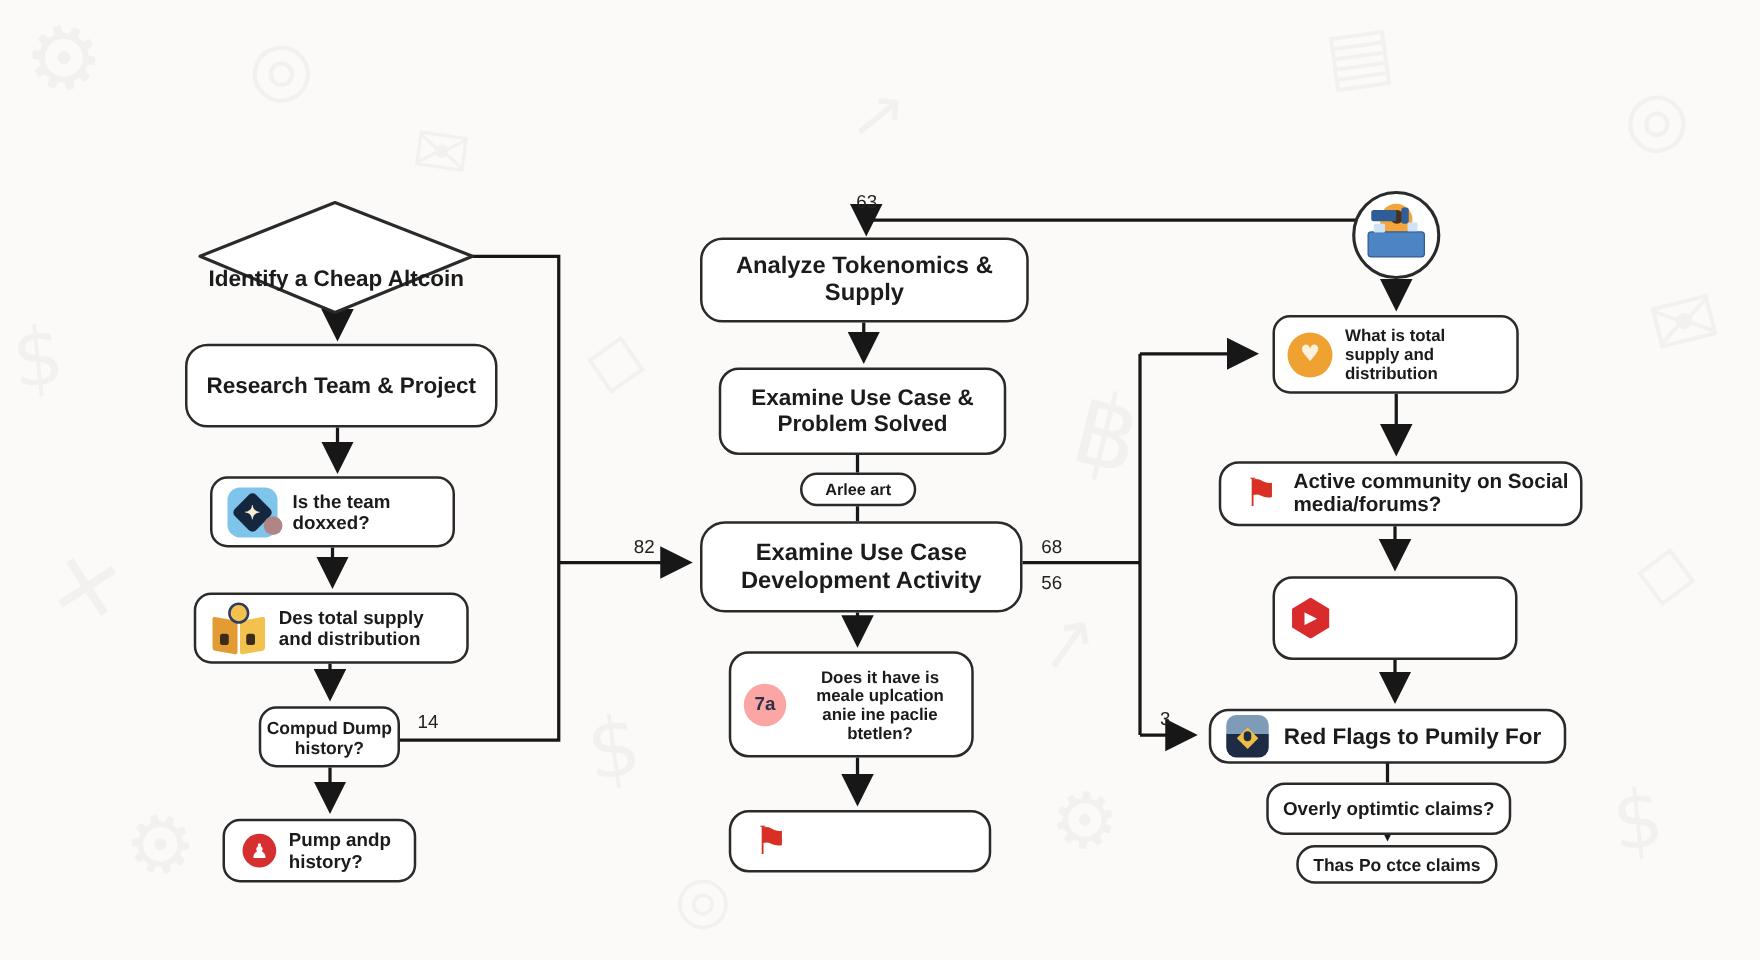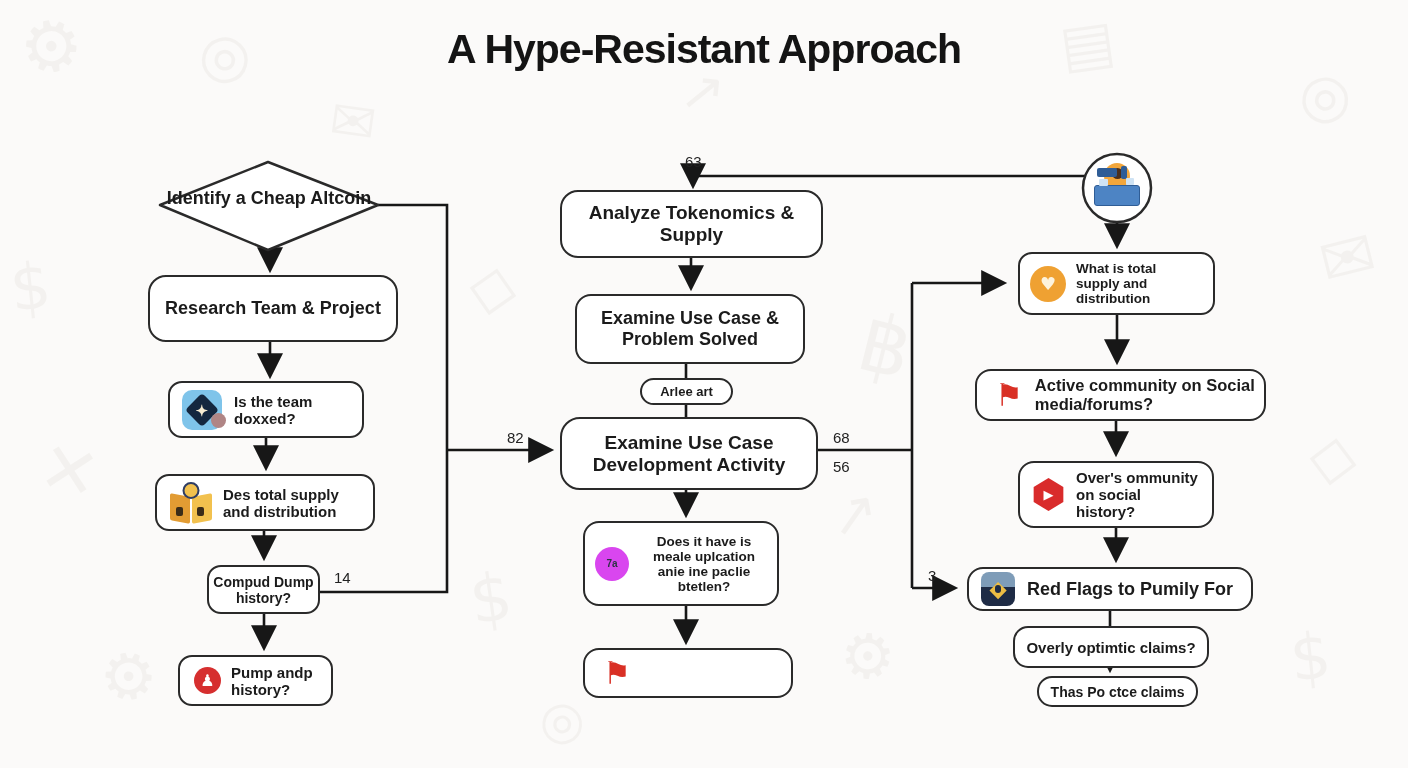--- a/index.html
+++ b/index.html
@@ -40,21 +40,21 @@
   .ic-book{width:44px;height:38px;}
   .ic-book .pg{position:absolute;bottom:0;width:20px;height:27px;}
   .ic-book .pgl{left:1px;background:#e29c33;transform:skewY(10deg);border-radius:2px;}
   .ic-book .pgr{right:1px;background:#f2c14e;transform:skewY(-10deg);border-radius:2px;}
   .ic-book .fig{position:absolute;width:7px;height:9px;background:#3a2c18;bottom:6px;border-radius:2px;}
   .ic-book .f1{left:7px;} .ic-book .f2{right:9px;}
   .ic-book .crest{position:absolute;top:-2px;left:50%;transform:translateX(-50%);
     width:13px;height:13px;border-radius:50%;background:#f2c14e;border:2px solid #2f3d63;}
   .ic-alert{width:27px;height:27px;border-radius:50%;background:#d62f2f;color:#fff;font-size:16px;
     font-family:"DejaVu Sans", sans-serif;}
-  .ic-7a{width:34px;height:34px;border-radius:50%;background:#d946ef;color:#2c3344;font-size:10px;font-weight:bold;}
+  .ic-7a{width:34px;height:34px;border-radius:50%;background:#fca5a5;color:#2c3344;font-size:15px;font-weight:bold;}
   .ic-flag{color:#d93025;font-size:31px;line-height:1;font-family:"DejaVu Sans", sans-serif;}
   .ic-orange{width:36px;height:36px;border-radius:50%;background:#efa132;color:#fdf3dd;font-size:18px;
     font-family:"DejaVu Sans", sans-serif;}
   .ic-play{width:33px;height:33px;background:#d92b2b;color:#fff;font-size:13px;
     clip-path:polygon(50% 0,95% 27%,95% 73%,50% 100%,5% 73%,5% 27%);
     font-family:"DejaVu Sans", sans-serif;}
   .ic-shield{width:34px;height:34px;border-radius:8px;
     background:linear-gradient(#7e9cb8 0 44%,#1e2b45 44% 100%);color:#edbd44;font-size:21px;}
   .ic-shield .dot{position:absolute;width:6px;height:8px;border-radius:3px;background:#1e2b45;}
   
@@ -131,31 +131,30 @@
   <span class="sun"></span>
   <span class="head"></span>
   <span class="console"></span>
   <span class="slot s1"></span>
   <span class="slot s2"></span>
   <span class="cube"></span>
   <span class="cube2"></span>
 </div>
 
 <div class="title">
-  <div>A Hype-Resistant Approach</div>
 </div>
 
 <span class="edge-label" style="left:685px;top:153px">63</span>
 <span class="edge-label" style="left:507px;top:429px">82</span>
 <span class="edge-label" style="left:334px;top:569px">14</span>
 <span class="edge-label" style="left:833px;top:429px">68</span>
 <span class="edge-label" style="left:833px;top:458px">56</span>
 <span class="edge-label" style="left:928px;top:567px">3</span>
 
-<div style="position:absolute;left:160px;top:175px;width:218px;height:46px;display:flex;align-items:center;justify-content:center;font-weight:bold;font-size:18px;text-align:left;">
+<div style="position:absolute;left:160px;top:200px;width:218px;height:46px;display:flex;align-items:center;justify-content:center;font-weight:bold;font-size:18px;text-align:left;">
   <span class="lbl">Identify a Cheap Altcoin</span>
 </div>
 
 <div class="node pill" style="left:148px;top:275px;width:250px;height:67px;border-radius:18px;font-size:18px;">
   <span class="lbl">Research Team &amp; Project</span>
 </div>
 
 <div class="node pill row" style="left:168px;top:381px;width:196px;height:57px;border-radius:14px;font-size:15px;padding-left:12px;gap:12px;">
   <span class="icon ic-doxxed">
     <span class="dstar">
@@ -218,21 +217,20 @@
   <span class="lbl" style="width:120px;text-align:left;">What is total supply and distribution</span>
 </div>
 
 <div class="node pill row" style="left:975px;top:369px;width:291px;height:52px;border-radius:16px;font-size:16.5px;padding-left:18px;gap:12px;">
   <span class="icon ic-flag">⚑</span>
   <span class="lbl" style="width:228px;">Active community on Social media/forums?</span>
 </div>
 
 <div class="node pill row" style="left:1018px;top:461px;width:196px;height:67px;border-radius:16px;font-size:15px;padding-left:12px;gap:11px;">
   <span class="icon ic-play">▶</span>
-  <span class="lbl" style="width:125px;">Over's ommunity on social history?</span>
 </div>
 
 <div class="node pill row" style="left:967px;top:567px;width:286px;height:44px;border-radius:16px;font-size:18px;padding-left:12px;gap:12px;">
   <span class="icon ic-shield">◆
     <span class="dot"></span>
   </span>
   <span class="lbl">Red Flags to Pumily For</span>
 </div>
 
 <div class="node" style="left:1013px;top:626px;width:196px;height:42px;border-radius:15px;font-size:15px;border-width:2px;">

